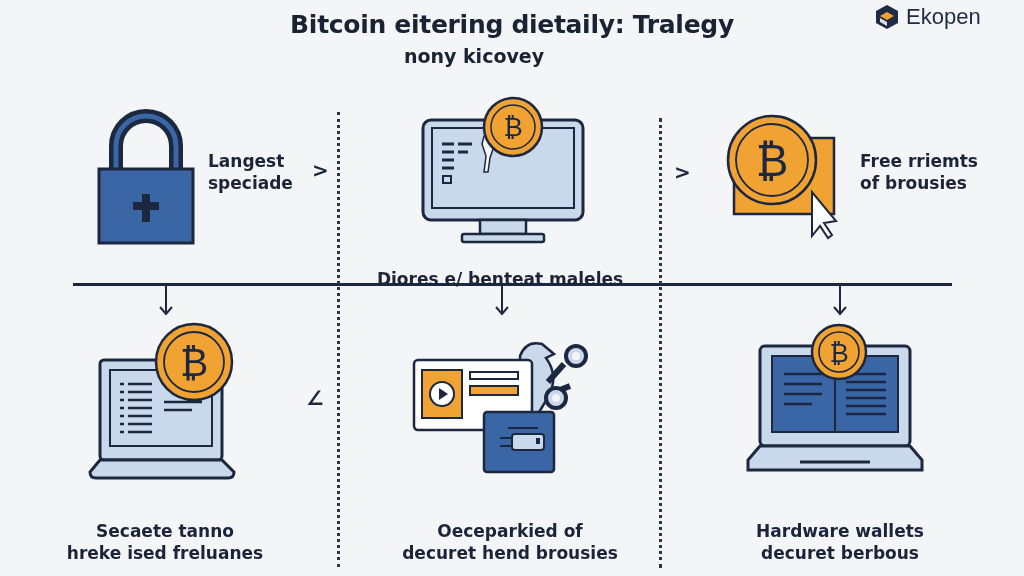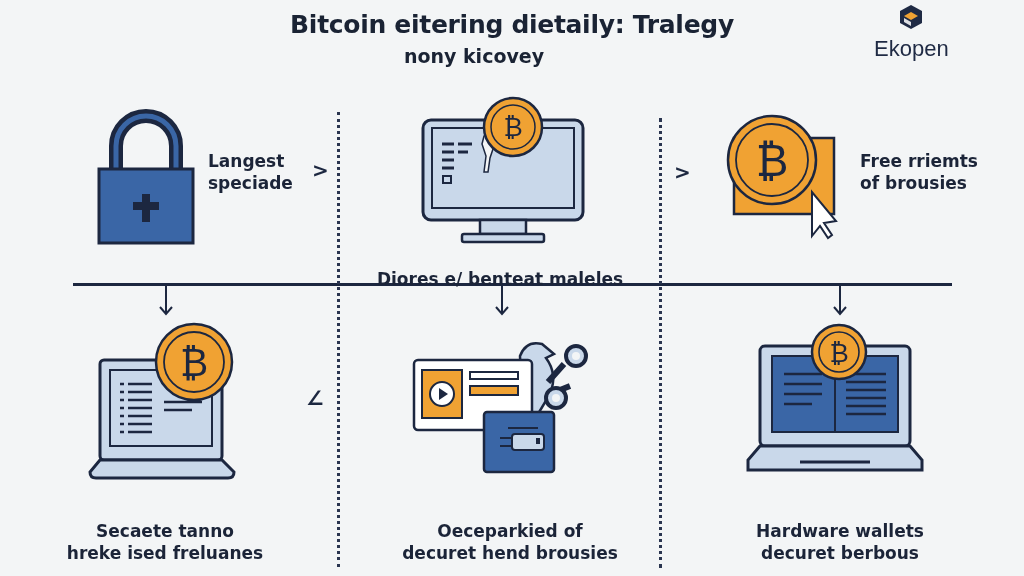--- a/index.html
+++ b/index.html
@@ -12,21 +12,21 @@
     }
     .abs { position: absolute; }
     .title {
       left: 0; width: 1024px; top: 10px; text-align: center;
       font-size: 25px; font-weight: bold; letter-spacing: -0.3px; color: #1a2334;
     }
     .subtitle {
       left: 0; width: 948px; top: 45px; text-align: center;
       font-size: 19px; font-weight: bold; color: #1a2334;
     }
-    .logo { left: 874px; top: 4px; display: flex; align-items: center; gap: 6px; flex-direction: column; }
+    .logo { left: 874px; top: 4px; display: flex; align-items: center; gap: 6px; }
     .logo-text { font-size: 22px; color: #1f2a44; font-family: "Liberation Sans", sans-serif; }
     .label {
       font-size: 17px; font-weight: bold; line-height: 22px; color: #1b2438;
     }
     .center { text-align: center; margin-top: 20px; }
     .hline { left: 73px; top: 283px; width: 879px; height: 3px; background: #1c2740; }
     .vdot {
       width: 0; border-left: 3px dotted #2a3550;
     }
     .chev { font-size: 20px; font-weight: bold; color: #1c2740; }

